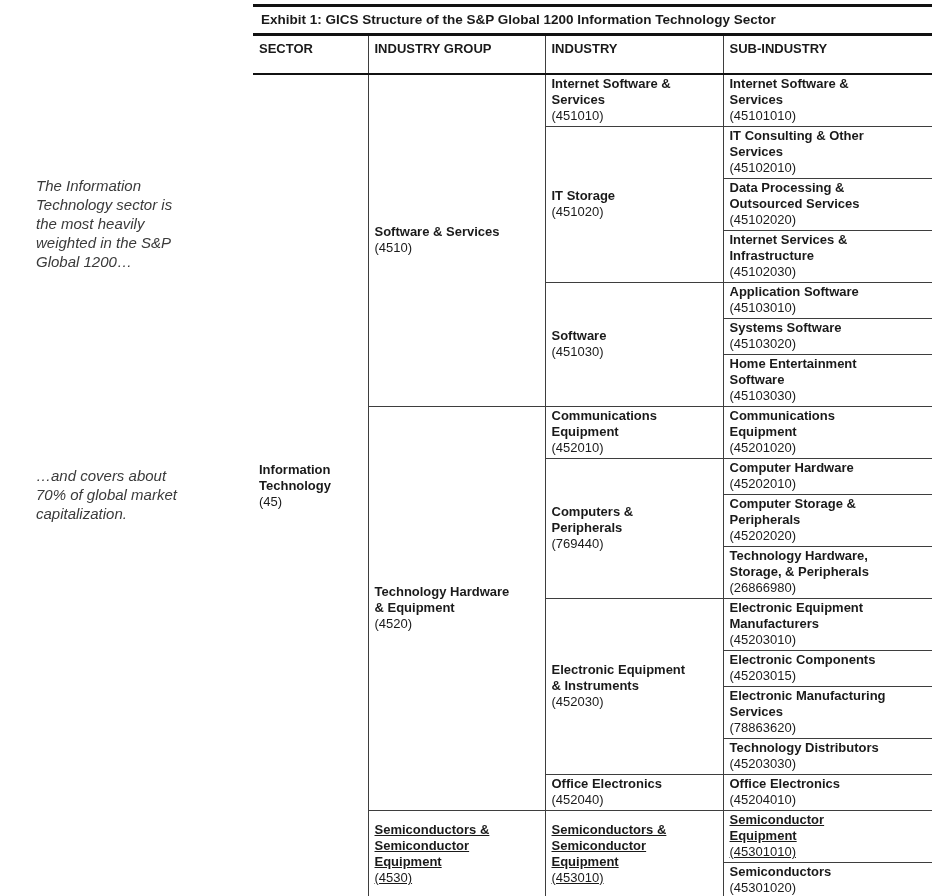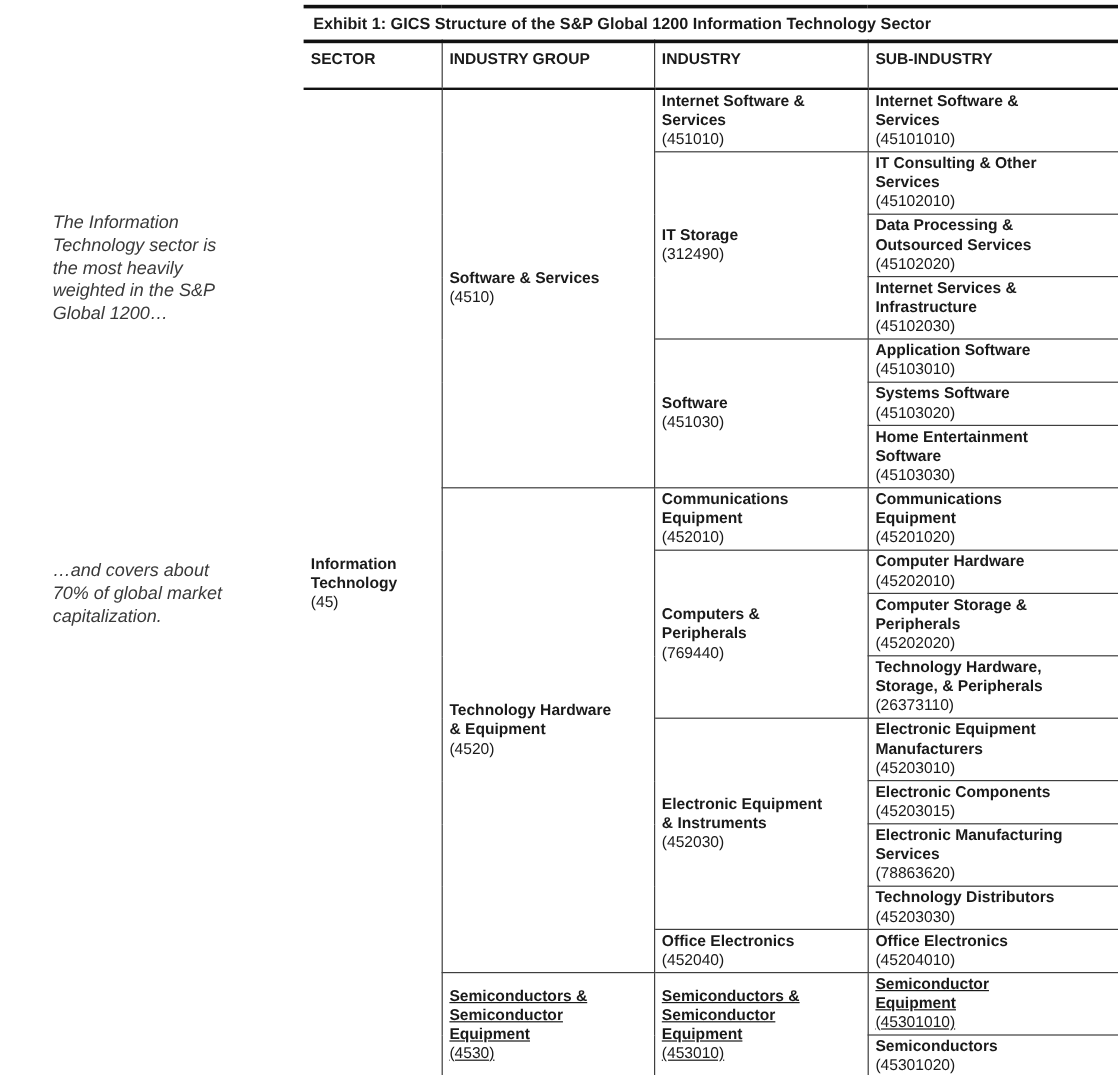--- a/index.html
+++ b/index.html
@@ -11,21 +11,21 @@
   html,body{margin:0;padding:0;background:#ffffff;}
   body{
     width:932px;height:896px;
     font-family:"Liberation Sans", sans-serif;
     color:var(--text);
   }
   .page{position:relative;width:932px;height:896px;overflow:hidden;background:#fff;}
 
   
   .note{
-    position:absolute;left:44px;width:205px;margin:0;
+    position:absolute;left:36px;width:205px;margin:0;
     font-style:italic;font-size:15px;line-height:19px;color:var(--note);
     white-space:pre-line;
   }
   .note-1{top:176px;}
   .note-2{top:466px;}
 
   
   .exhibit{position:absolute;left:253px;top:4px;width:679px;}
   table.gics{
     border-collapse:collapse;table-layout:fixed;width:679px;
@@ -118,21 +118,21 @@
             </td>
             <td class="c-sub">
               <div class="nm">Internet Software &amp;
 Services</div>
               <div class="cd">(45101010)</div>
             </td>
           </tr>
           <tr style="height: 50px;">
             <td class="c-industry mid" rowspan="3">
               <div class="nm">IT Storage</div>
-              <div class="cd">(312490)</div>
+              <div class="cd">(451020)</div>
             </td>
             <td class="c-sub">
               <div class="nm">IT Consulting &amp; Other
 Services</div>
               <div class="cd">(45102010)</div>
             </td>
           </tr>
           <tr style="height: 50px;">
             <td class="c-sub">
               <div class="nm">Data Processing &amp;
@@ -202,21 +202,21 @@
             <td class="c-sub">
               <div class="nm">Computer Storage &amp;
 Peripherals</div>
               <div class="cd">(45202020)</div>
             </td>
           </tr>
           <tr style="height: 50px;">
             <td class="c-sub">
               <div class="nm">Technology Hardware,
 Storage, &amp; Peripherals</div>
-              <div class="cd">(26373110)</div>
+              <div class="cd">(26866980)</div>
             </td>
           </tr>
           <tr style="height: 50px;">
             <td class="c-industry mid" rowspan="4">
               <div class="nm">Electronic Equipment
 &amp; Instruments</div>
               <div class="cd">(452030)</div>
             </td>
             <td class="c-sub">
               <div class="nm">Electronic Equipment

